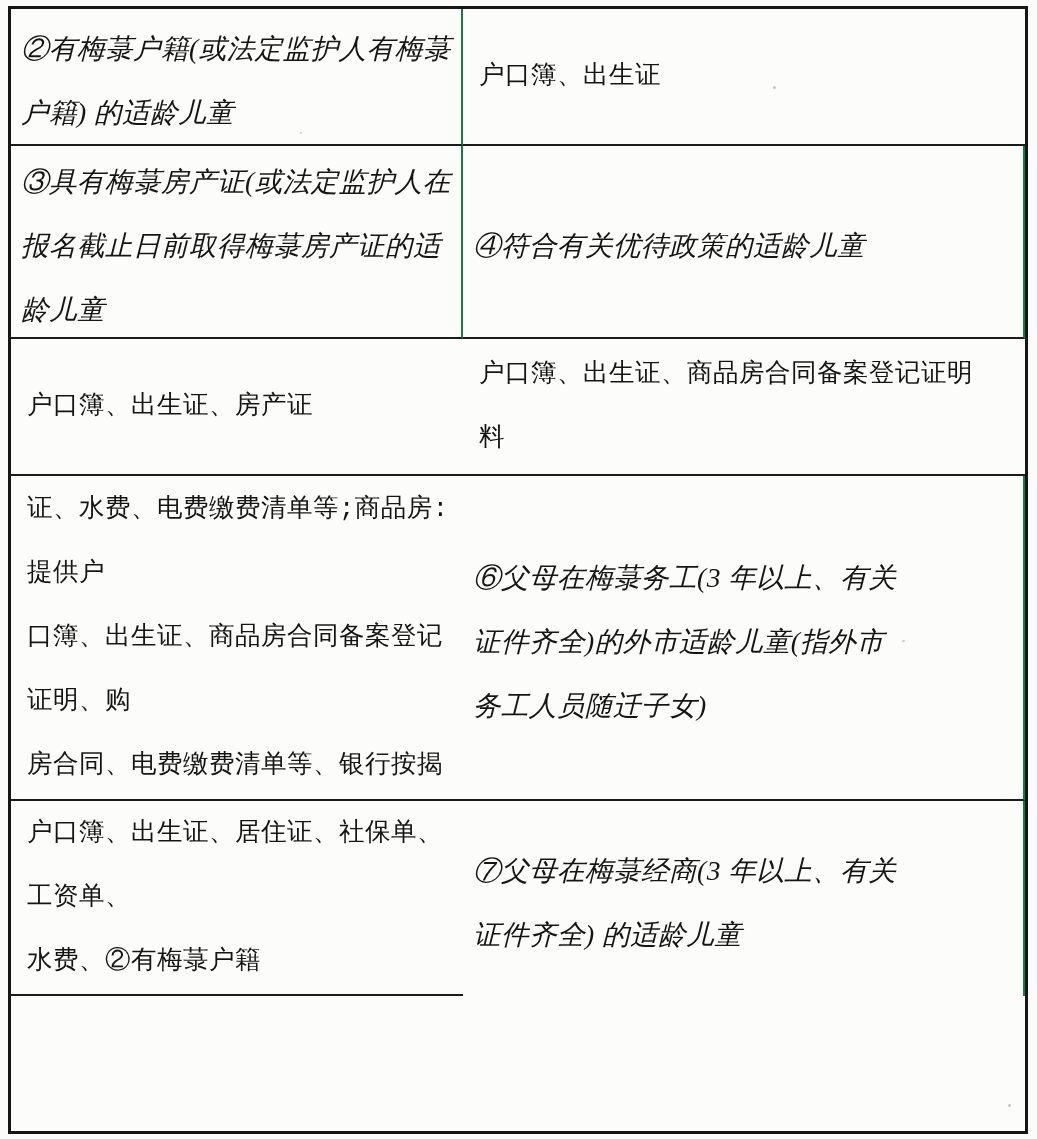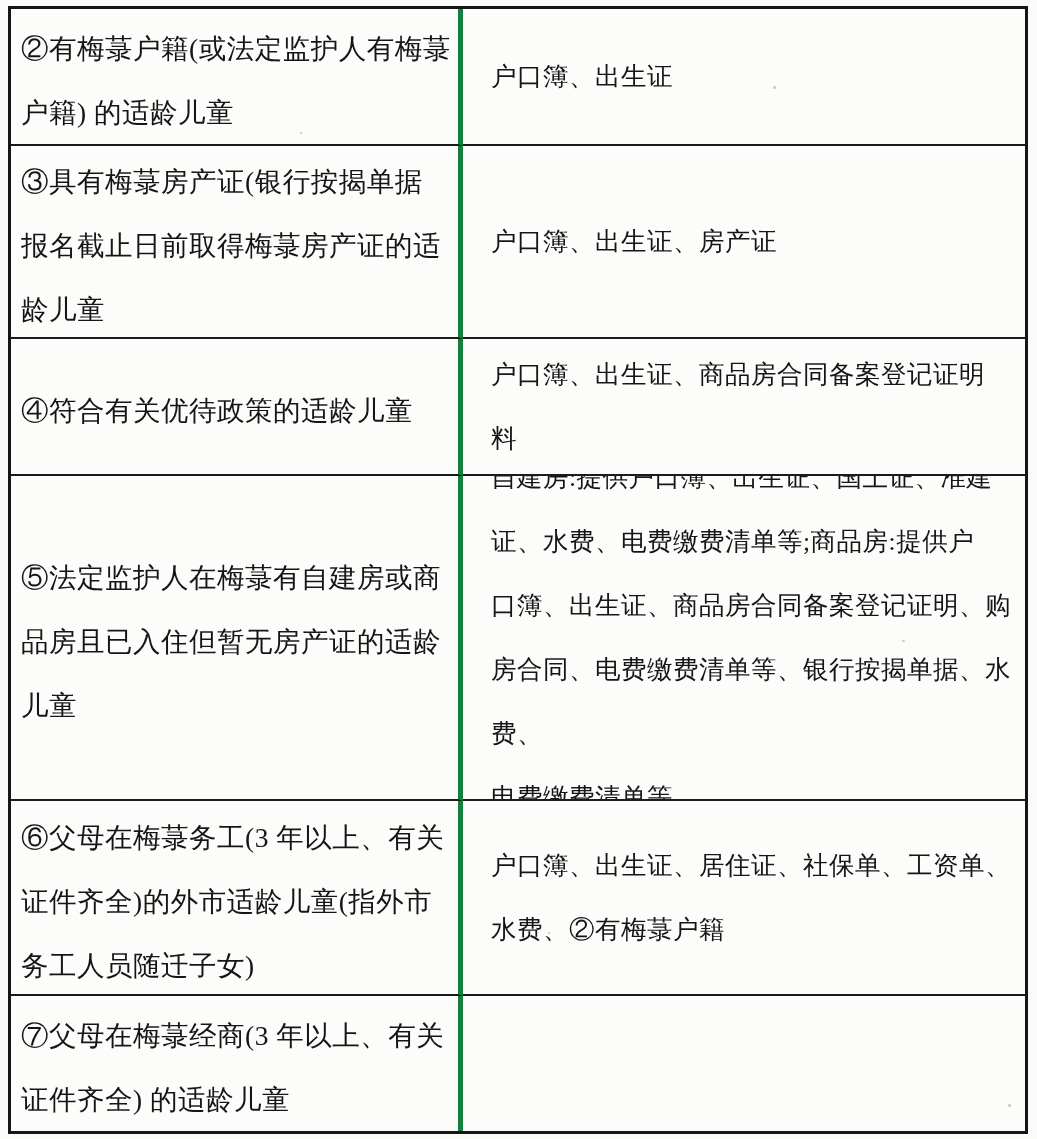--- a/index.html
+++ b/index.html
@@ -33,26 +33,28 @@
   }
 
   .cell {
     display: flex;
     align-items: center;
     border-bottom: 2px solid #1b1b1b;
     overflow: hidden;
   }
 
   .cell.col-left {
-    border-right: 5px solid #15803d;
+    border-right: 2px solid #15803d;
     padding: 8px 6px 0 10px;
+    font-style: italic;
   }
 
   .cell.col-right {
-    padding: 0 2px 0 28px;
+    padding: 0 2px 0 16px;
+    font-family: Liberation Mono, monospace;
   }
 
   .cell.row-last {
     border-bottom: none;
   }
 
   .cell-text {
     width: 100%;
     white-space: pre-line;
     color: #151515;
@@ -93,41 +95,36 @@
 
     <div class="cell col-left">
       <div class="cell-text">②有梅菉户籍(或法定监护人有梅菉
 户籍) 的适龄儿童</div>
     </div>
     <div class="cell col-right">
       <div class="cell-text">户口簿、出生证</div>
     </div>
 
     <div class="cell col-left">
-      <div class="cell-text">③具有梅菉房产证(银行按揭单据
+      <div class="cell-text">③具有梅菉房产证(或法定监护人在
 报名截止日前取得梅菉房产证的适
 龄儿童</div>
     </div>
+    <div class="cell col-left">
+      <div class="cell-text">④符合有关优待政策的适龄儿童</div>
+    </div>
+
     <div class="cell col-right">
       <div class="cell-text">户口簿、出生证、房产证</div>
-    </div>
-
-    <div class="cell col-left">
-      <div class="cell-text">④符合有关优待政策的适龄儿童</div>
     </div>
     <div class="cell col-right">
       <div class="cell-text">户口簿、出生证、商品房合同备案登记证明
 料</div>
     </div>
 
-    <div class="cell col-left">
-      <div class="cell-text">⑤法定监护人在梅菉有自建房或商
-品房且已入住但暂无房产证的适龄
-儿童</div>
-    </div>
     <div class="cell col-right">
       <div class="cell-text">自建房:提供户口簿、出生证、国土证、准建
 证、水费、电费缴费清单等;商品房:提供户
 口簿、出生证、商品房合同备案登记证明、购
 房合同、电费缴费清单等、银行按揭单据、水费、
 电费缴费清单等</div>
     </div>
 
     <div class="cell col-left">
       <div class="cell-text">⑥父母在梅菉务工(3 年以上、有关

